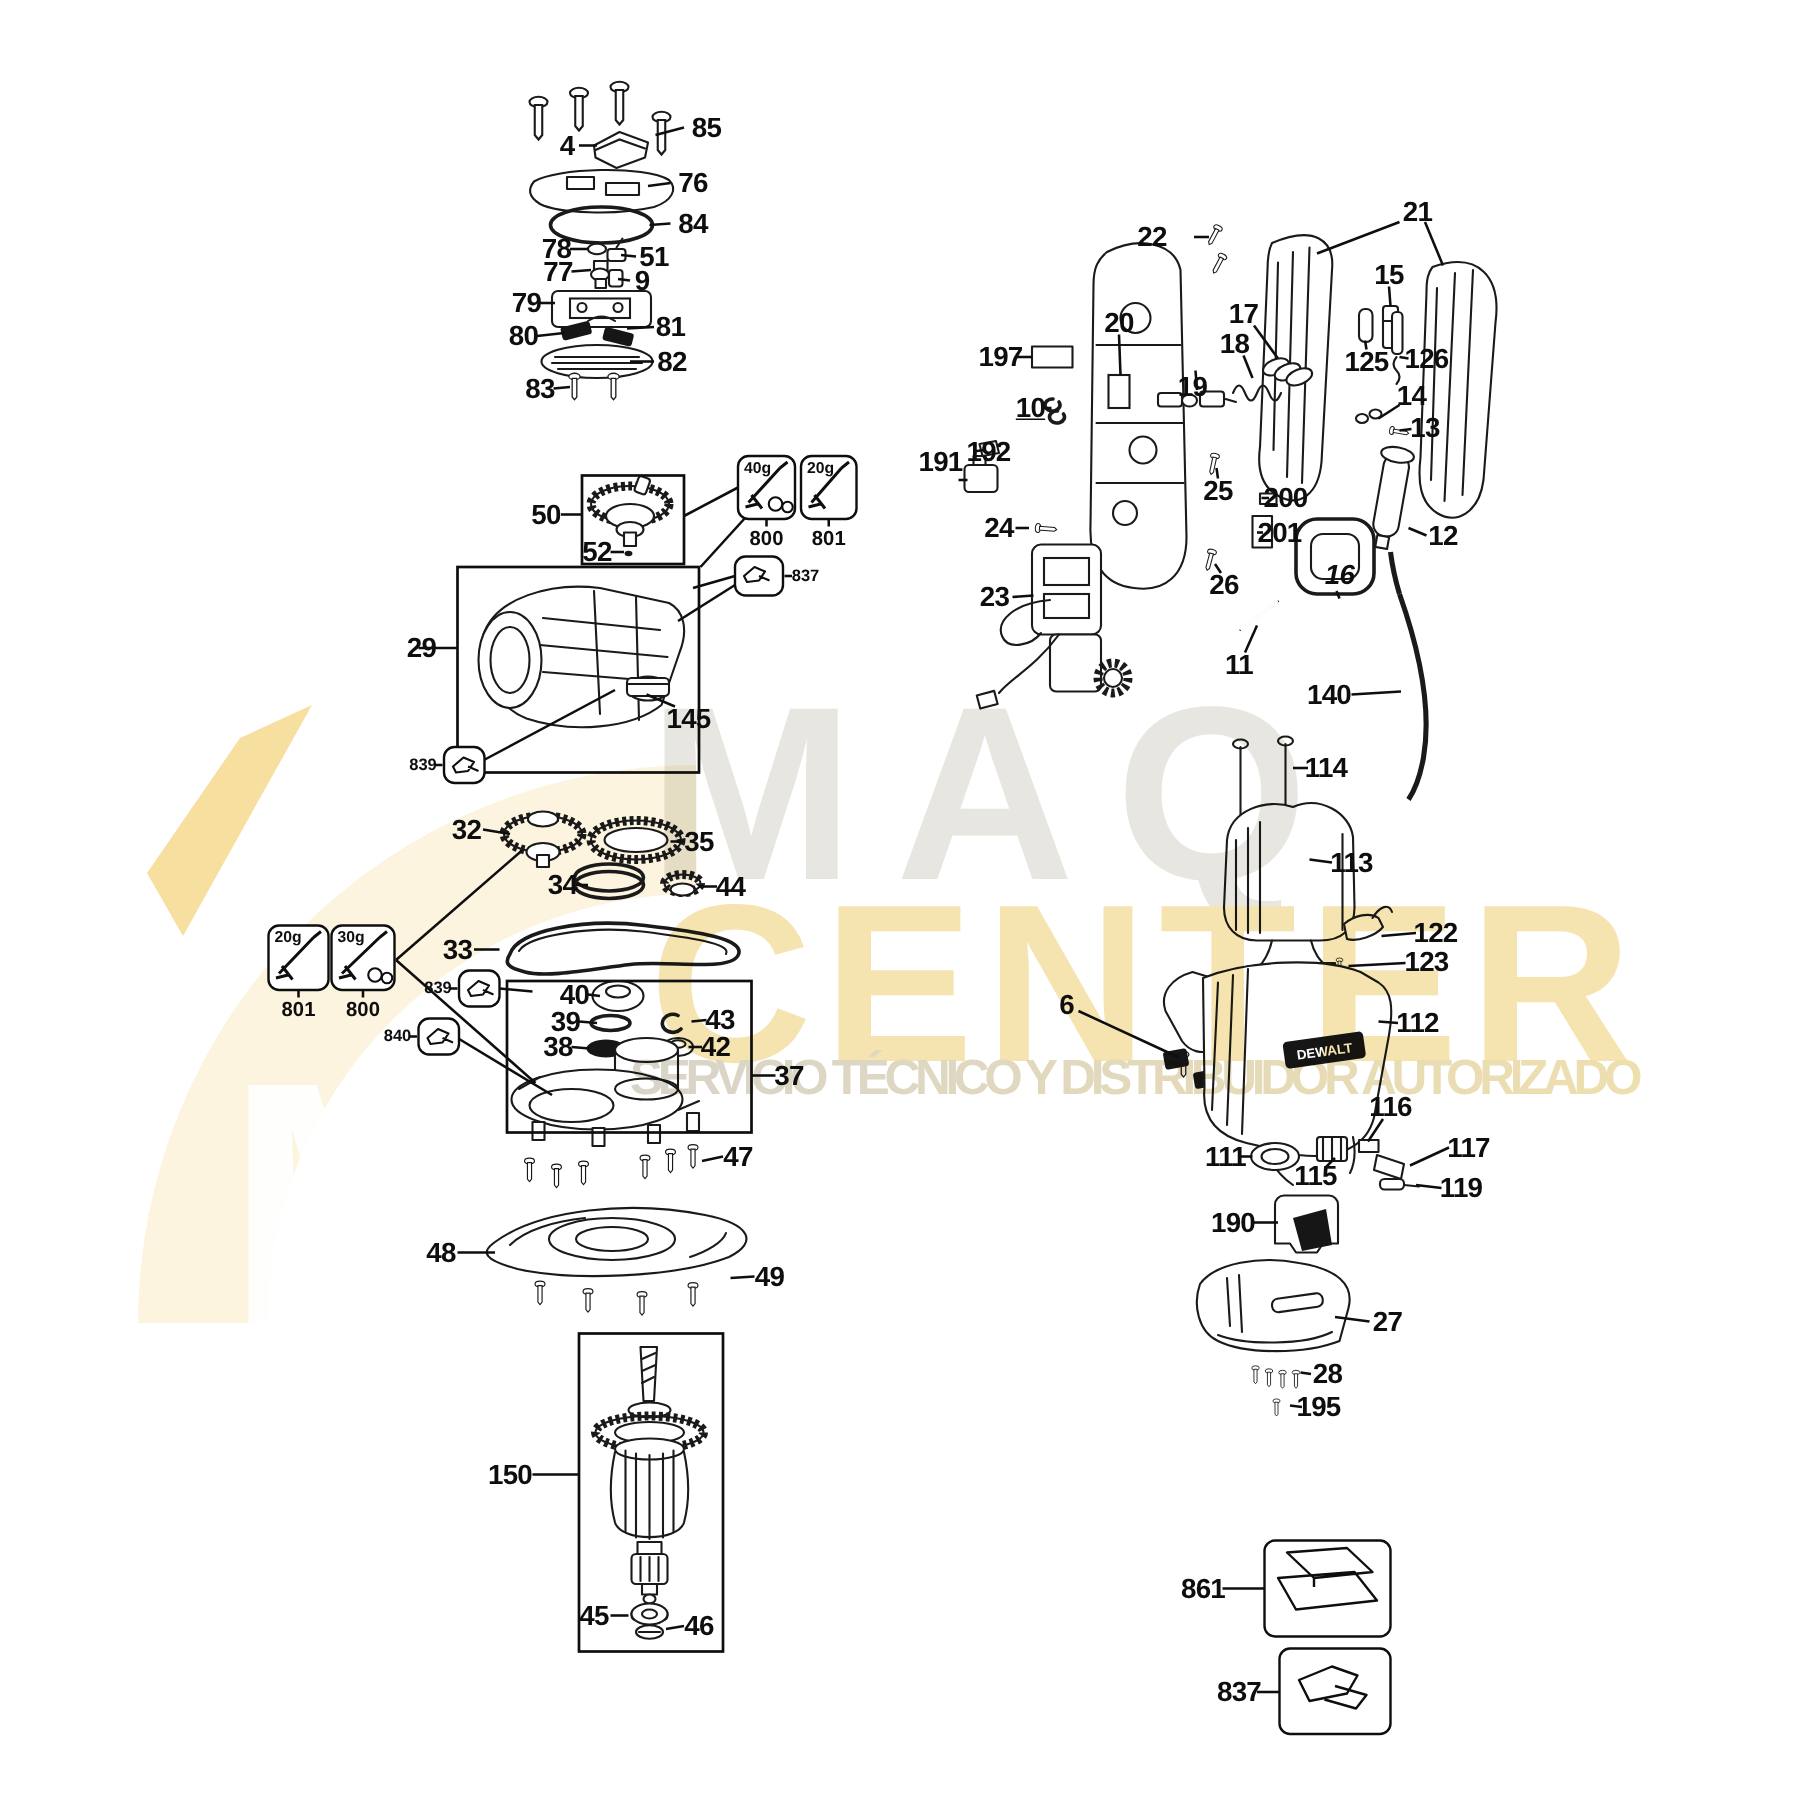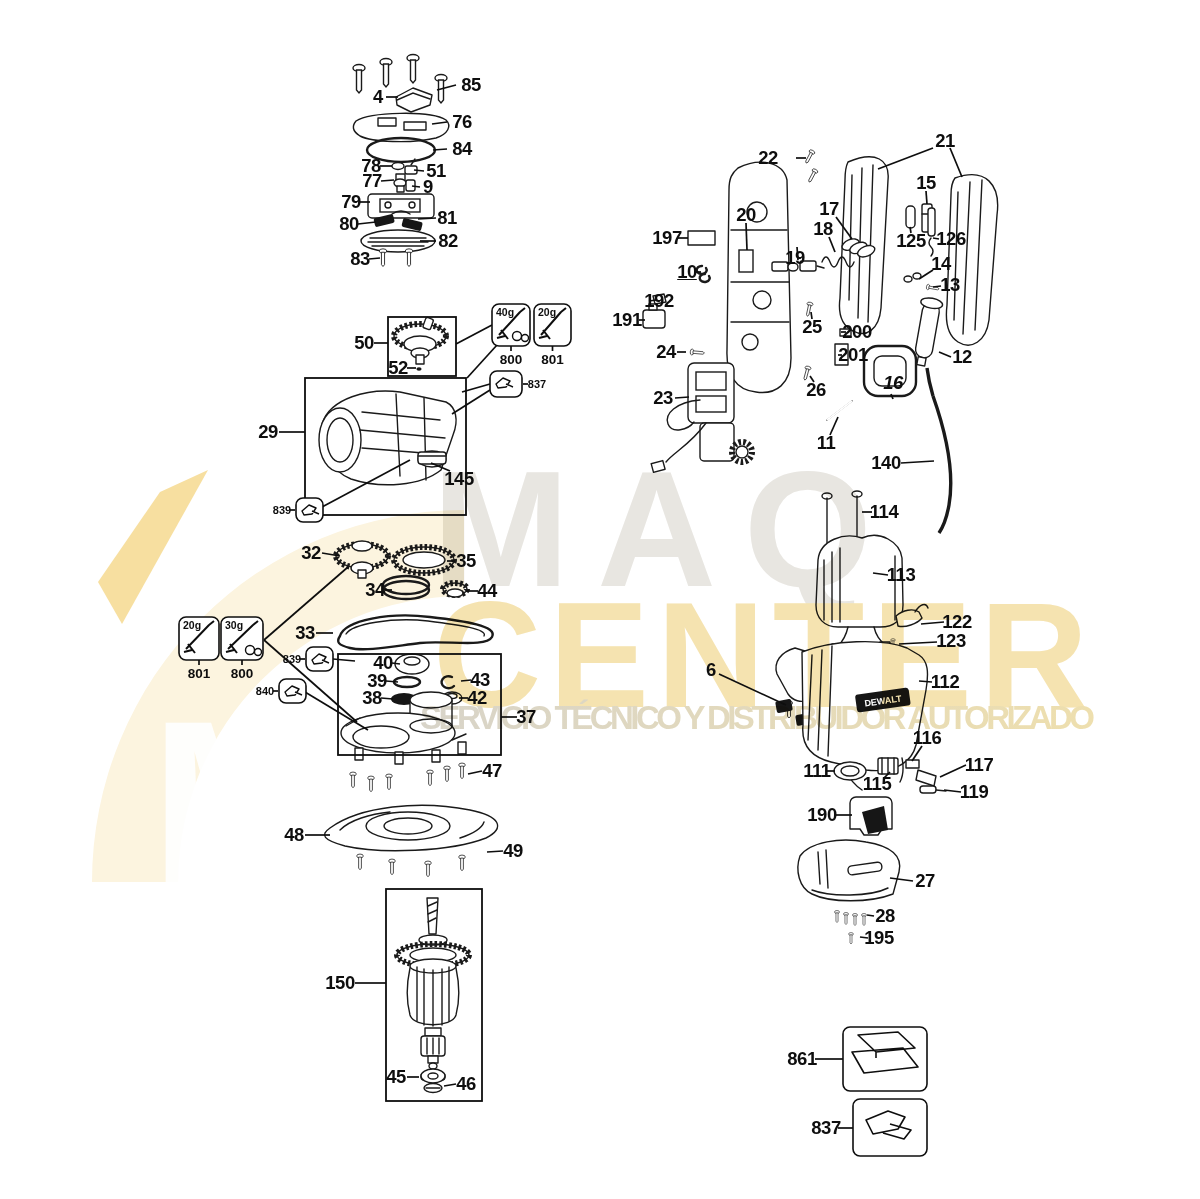--- a/index.html
+++ b/index.html
@@ -470,21 +470,21 @@
       <div class="plabel" style="left: 436px; top: 171px;">51</div>
       <div class="plabel" style="left: 372px; top: 181px;">77</div>
       <div class="plabel" style="left: 428px; top: 187px;">9</div>
       <div class="plabel" style="left: 351px; top: 202px;">79</div>
       <div class="plabel" style="left: 447px; top: 218px;">81</div>
       <div class="plabel" style="left: 349px; top: 224px;">80</div>
       <div class="plabel" style="left: 448px; top: 241px;">82</div>
       <div class="plabel" style="left: 360px; top: 259px;">83</div>
       <div class="plabel" style="left: 364px; top: 343px;">50</div>
       <div class="plabel" style="left: 398px; top: 368px;">52</div>
-      <div class="plabel" style="left: 268px; top: 432px;">29</div>
+      <div class="plabel" style="left: 281px; top: 432px;">29</div>
       <div class="plabel" style="left: 459px; top: 479px;">145</div>
       <div class="plabel" style="left: 311px; top: 553px;">32</div>
       <div class="plabel" style="left: 466px; top: 561px;">35</div>
       <div class="plabel" style="left: 375px; top: 590px;">34</div>
       <div class="plabel" style="left: 487px; top: 591px;">44</div>
       <div class="plabel" style="left: 305px; top: 633px;">33</div>
       <div class="plabel" style="left: 383px; top: 663px;">40</div>
       <div class="plabel" style="left: 377px; top: 681px;">39</div>
       <div class="plabel" style="left: 480px; top: 680px;">43</div>
       <div class="plabel" style="left: 372px; top: 698px;">38</div>
@@ -503,21 +503,21 @@
       <div class="plabel" style="left: 823px; top: 229px;">18</div>
       <div class="plabel" style="left: 746px; top: 215px;">20</div>
       <div class="plabel" style="left: 795px; top: 239px; margin-top: 19px;">19</div>
       <div class="plabel" style="left: 911px; top: 241px;">125</div>
       <div class="plabel" style="left: 951px; top: 239px;">126</div>
       <div class="plabel" style="left: 667px; top: 238px;">197</div>
       <div class="plabel" style="left: 687px; top: 272px; text-decoration: underline;">10</div>
       <div class="plabel" style="left: 941px; top: 264px;">14</div>
       <div class="plabel" style="left: 950px; top: 285px;">13</div>
       <div class="plabel" style="left: 659px; top: 301px; text-align: center;">192</div>
-      <div class="plabel" style="left: 627px; top: 320px;">191</div>
+      <div class="plabel" style="left: 627px; top: 308px;">191</div>
       <div class="plabel" style="left: 812px; top: 327px;">25</div>
       <div class="plabel" style="left: 857px; top: 332px;">200</div>
       <div class="plabel" style="left: 666px; top: 352px;">24</div>
       <div class="plabel" style="left: 853px; top: 355px;">201</div>
       <div class="plabel" style="left: 663px; top: 398px;">23</div>
       <div class="plabel" style="left: 816px; top: 390px;">26</div>
       <div class="plabel" style="left: 893px; top: 383px; font-style: italic;">16</div>
       <div class="plabel" style="left: 962px; top: 357px;">12</div>
       <div class="plabel" style="left: 826px; top: 443px;">11</div>
       <div class="plabel" style="left: 886px; top: 463px;">140</div>

